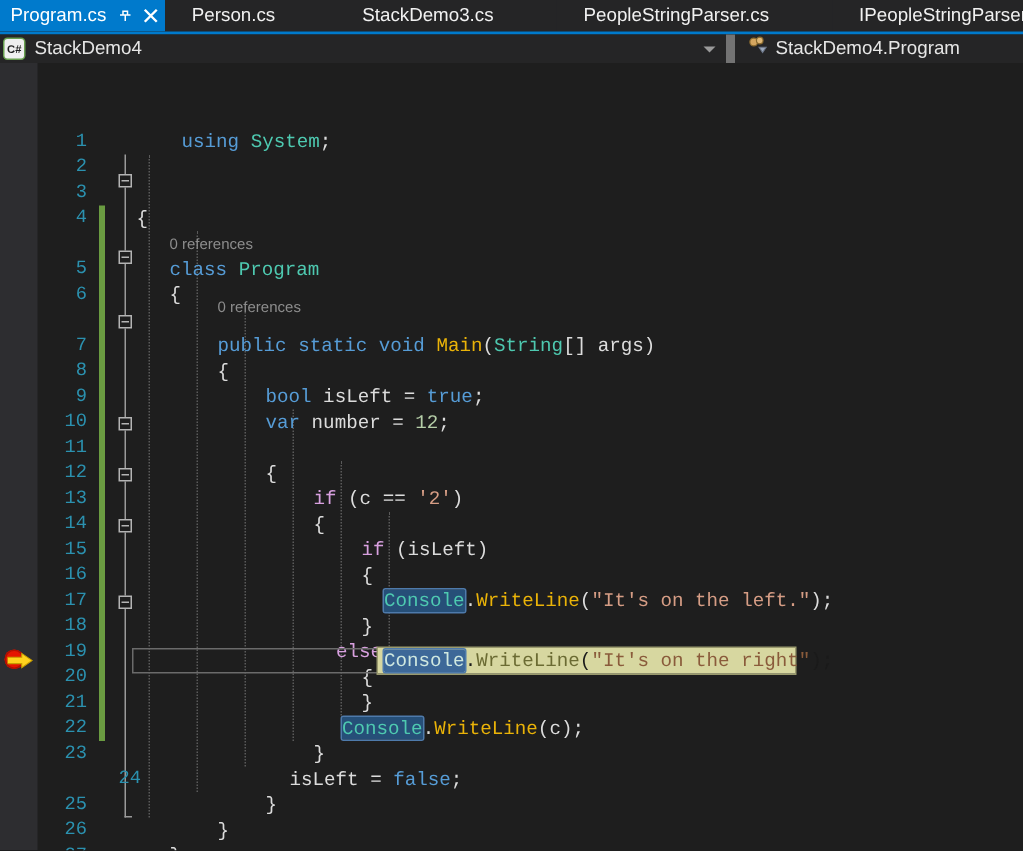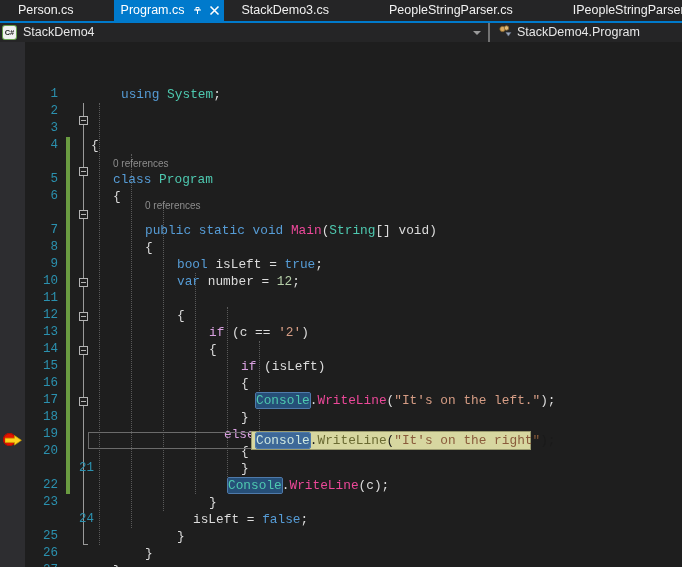--- a/index.html
+++ b/index.html
@@ -34,21 +34,21 @@
   .navbar{
     position:absolute;left:0;top:23px;width:682px;height:19px;
     background:#252526;display:flex;align-items:center;
   }
   .nav-left{
     display:flex;align-items:center;height:19px;flex:1 1 auto;
     padding-left:3px;min-width:0;
   }
   .nav-right{
     display:flex;align-items:center;height:19px;
-    width:192px;flex:0 0 192px;border-left:2px solid #737373;
+    width:192px;flex:0 0 192px;border-left:6px solid #737373;
   }
   .cs-icon{
     width:13px;height:13px;border-radius:2px;background:#f0f0f0;
     color:#1e1e1e;font-size:7.5px;line-height:13px;text-align:center;
     font-family:"Liberation Sans", sans-serif;font-weight:bold;
     box-shadow:0 0 0 1px #68a050;flex:0 0 13px;
   }
   .nav-text{font-size:12.5px;color:#e6e6e6;margin-left:7px;line-height:19px;white-space:nowrap;}
   .nav-caret{
     margin-left:auto;margin-right:7px;width:0;height:0;
@@ -81,21 +81,21 @@
   .codelens{
     position:absolute;left:83px;height:17px;line-height:17px;
     font-family:"Liberation Sans", sans-serif;font-size:10px;
     color:#8d8d8d;white-space:pre;
   }
 
   
   .k   {color:#569cd6;}  
   .kc  {color:#d8a0df;}  
   .ty  {color:#4ec9b0;}  
-  .mth {color:#ec4899;}  
+  .mth {color:#eab308;}  
   .str {color:#d69d85;}  
   .num {color:#b5cea8;}  
   .pl  {color:#dcdcdc;}  
 
   .hl-word{
     background:#264f78;outline:1px solid #4e7aab;
     color:#4ec9b0;border-radius:1px;
   }
   .curline-band{
     position:absolute;height:17px;background:#d7d7a0;
@@ -129,39 +129,39 @@
     background:#e51400;box-shadow:inset 0 0 0 1px #b01000;
   }
   .ip-arrow{position:absolute;left:2px;top:3px;}
 </style>
 </head>
 <body>
 
 <div class="app">
 
   <div class="tabstrip">
-
-    <div class="tab inactive" style="padding-left:18px;padding-right:40px;">
-      <span class="tlabel">Person.cs</span>
-    </div>
 
     <div class="tab active">
       <span class="tlabel">Program.cs</span>
       <span class="tabicons">
         <span>
           <svg class="pin-ic" viewBox="0 0 11 11">
               <path d="M2 5h7M5.5 5v4M4 2.5h3v2.5H4z" stroke="#ffffff" stroke-width="1" fill="none"></path>
             </svg>
         </span>
         <span>
           <svg class="close-ic" viewBox="0 0 11 11">
               <path d="M1.5 1.5l8 8M9.5 1.5l-8 8" stroke="#ffffff" stroke-width="1.6" fill="none"></path>
             </svg>
         </span>
       </span>
+    </div>
+
+    <div class="tab inactive" style="padding-left:18px;padding-right:40px;">
+      <span class="tlabel">Person.cs</span>
     </div>
 
     <div class="tab inactive" style="padding-left:18px;padding-right:42px;align-items:flex-end;">
       <span class="tlabel">StackDemo3.cs</span>
     </div>
 
     <div class="tab inactive" style="padding-left:18px;padding-right:42px;">
       <span class="tlabel">PeopleStringParser.cs</span>
     </div>
 
@@ -235,42 +235,42 @@
       <div class="lineno" style="top:248px;">11</div>
       <div class="lineno" style="top:265px;">12</div>
       <div class="lineno" style="top:282px;">13</div>
       <div class="lineno" style="top:299px;">14</div>
       <div class="lineno" style="top:316px;">15</div>
       <div class="lineno" style="top:333px;">16</div>
       <div class="lineno" style="top:350px;">17</div>
       <div class="lineno" style="top:367px;">18</div>
       <div class="lineno" style="top:384px;">19</div>
       <div class="lineno" style="top:401px;">20</div>
-      <div class="lineno" style="top:418px;padding-left:36px;">21</div>
+      <div class="lineno" style="top:418px;">21</div>
       <div class="lineno" style="top:435px;">22</div>
       <div class="lineno" style="top:452px;">23</div>
       <div class="lineno" style="top:469px;margin-left:36px;">24</div>
       <div class="lineno" style="top:486px;">25</div>
       <div class="lineno" style="top:503px;">26</div>
       <div class="lineno" style="top:520px;">27</div>
 
       <div class="codetext" style="top:44px;left:121px;"><span class="k">using</span> <span class="ty">System</span><span class="pl">;</span></div>
 
 
       <div class="codetext" style="top:95px;left:91px;"><span class="pl">{</span></div>
 
       <div class="codelens" style="top:113px;left:113px;">0 references</div>
 
       <div class="codetext" style="top:129px;left:113px;"><span class="k">class</span> <span class="ty">Program</span></div>
 
       <div class="codetext" style="top:146px;left:113px;"><span class="pl">{</span></div>
 
       <div class="codelens" style="top:155px;left:145px;">0 references</div>
 
-      <div class="codetext" style="top:180px;left:145px;"><span class="k">public</span> <span class="k">static</span> <span class="k">void</span> <span class="mth">Main</span><span class="pl">(</span><span class="ty">String</span><span class="pl">[] void)</span></div>
+      <div class="codetext" style="top:180px;left:145px;"><span class="k">public</span> <span class="k">static</span> <span class="k">void</span> <span class="mth">Main</span><span class="pl">(</span><span class="ty">String</span><span class="pl">[] args)</span></div>
 
       <div class="codetext" style="top:197px;left:145px;"><span class="pl">{</span></div>
 
       <div class="codetext" style="top:214px;left:177px;"><span class="k">bool</span> <span class="pl">isLeft = </span><span class="k">true</span><span class="pl">;</span></div>
 
       <div class="codetext" style="top:231px;left:177px;"><span class="k">var</span> <span class="pl">number = </span><span class="num">12</span><span class="pl">;</span></div>
 
 
       <div class="codetext" style="top:265px;left:177px;"><span class="pl">{</span></div>
 

